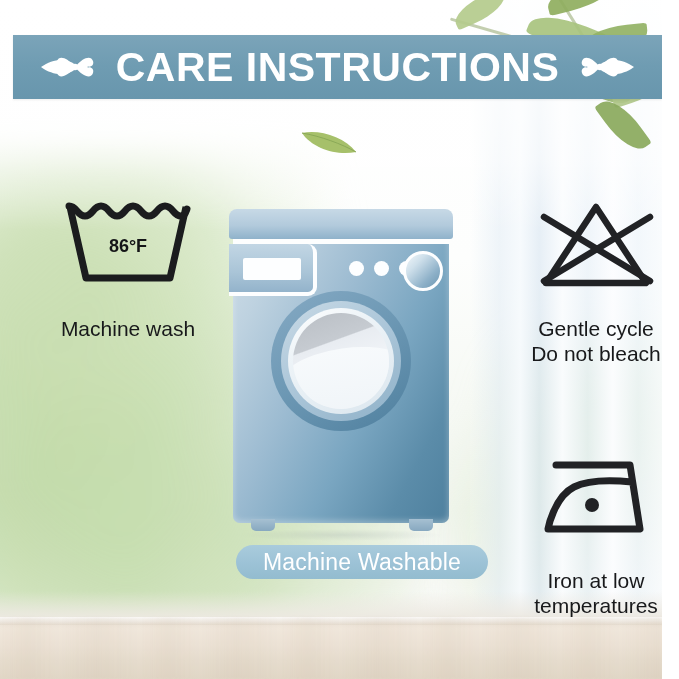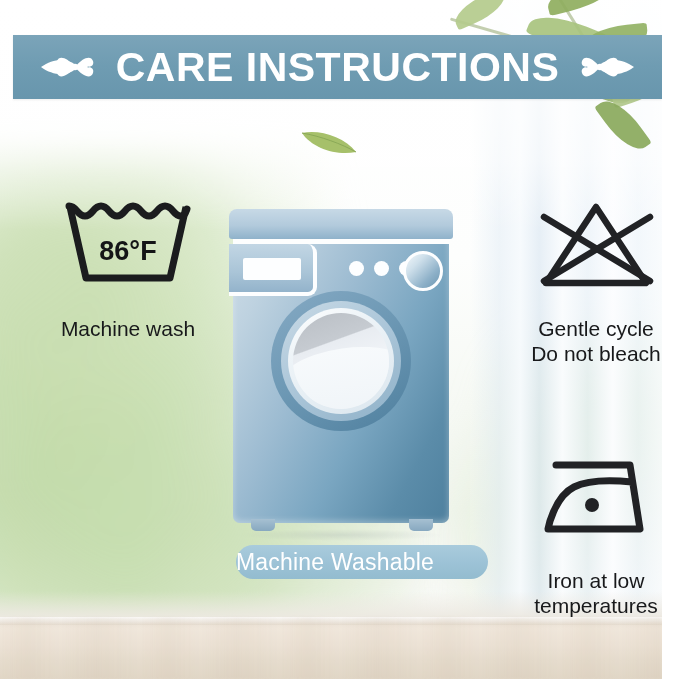--- a/index.html
+++ b/index.html
@@ -119,21 +119,21 @@
     font-size: 21px; line-height: 1.18; color: #18191b;
     font-family: "Liberation Sans", sans-serif;
   }
   #item-wash   { left: 18px;  top: 192px; }
   #item-bleach { left: 486px; top: 192px; }
   #item-dry    { left: 18px;  top: 444px; }
   #item-iron   { left: 486px; top: 444px; }
 
   .tub-temp {
     position: absolute; left: 0; right: 0; top: 44px;
-    font-size: 27px; font-weight: 700; color: #141517; text-align: center;
+    font-size: 18px; font-weight: 700; color: #141517; text-align: center;
     font-family: "Liberation Sans", sans-serif;
   }
 
   
   .washer { position: absolute; left: 229px; top: 209px; width: 224px; height: 326px; }
   .wash-body {
     position: absolute; left: 4px; top: 22px; width: 216px; height: 292px;
     border-radius: 7px;
     background: linear-gradient(118deg, #cfdde8 0%, #bed2e0 16%, #9cbbd1 40%, #7aa6c1 62%, #5b8ca9 83%, #4e809e 100%);
     box-shadow: inset 0 -2px 6px rgba(255,255,255,.35);
@@ -198,21 +198,21 @@
   .washer-shadow {
     position: absolute; left: 10px; top: 320px; width: 205px; height: 12px;
     background: radial-gradient(ellipse at center, rgba(140,150,160,.20), rgba(140,150,160,0) 70%);
   }
 
   
   .badge {
     position: absolute; left: 236px; top: 545px; width: 252px; height: 34px;
     border-radius: 17px;
     background: linear-gradient(to bottom, #a9cbdc 0%, #9cc2d6 55%, #93bccf 100%);
-    display: flex; align-items: center; 
+    display: flex; align-items: center; justify-content: center;
   }
   .badge-text {
     color: #ffffff; font-size: 23px; letter-spacing: .2px;
     font-family: "Liberation Sans", sans-serif;
   }
 </style>
 </head>
 <body>
 
 <div id="stage">

